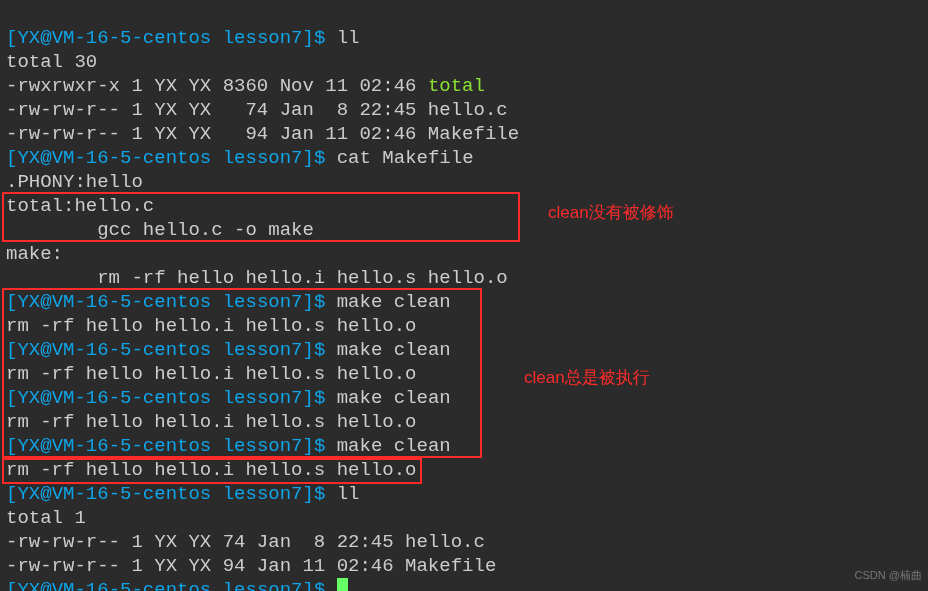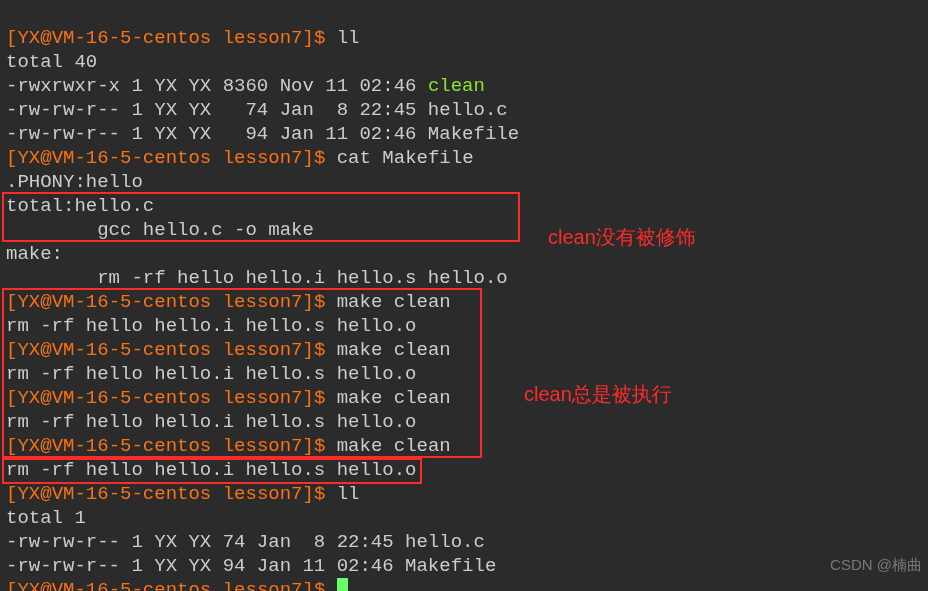--- a/index.html
+++ b/index.html
@@ -12,65 +12,64 @@
     width: 928px;
     height: 591px;
     overflow: hidden;
     position: relative;
   }
   .terminal {
     padding: 2px 6px;
     white-space: pre;
     position: relative;
   }
-  .bright { color: #f97316; }
+  .bright { color: #0ea5e9; }
   .green { color: #8ae234; }
   .red-box {
     position: absolute;
     border: 2px solid #ff2a2a;
     pointer-events: none;
   }
   .box1 { left: 2px; top: 192px; width: 518px; height: 50px; }
   .box2 { left: 2px; top: 288px; width: 480px; height: 170px; }
   .box3 { left: 2px; top: 458px; width: 420px; height: 26px; }
   .annotation {
     position: absolute;
     color: #ff2a2a;
     font-family: "Microsoft YaHei", "SimHei", sans-serif;
-    font-size: 20px;
+    font-size: 17px;
     font-weight: normal;
-    margin-top: 24px;
   }
   .anno1 { left: 548px; top: 201px; }
-  .anno2 { left: 524px; top: 358px; }
+  .anno2 { left: 524px; top: 366px; }
   .cursor {
     display: inline-block;
     width: 11px;
     height: 20px;
     background: #66ff66;
     vertical-align: middle;
     margin-bottom: 3px;
   }
   .watermark {
     position: absolute;
     right: 6px;
-    bottom: 14px;
+    bottom: 4px;
     color: #777;
     font-family: sans-serif;
-    font-size: 15px;
+    font-size: 11px;
     margin-left: 12px;
   }
 </style>
 </head>
 <body>
 
 <div class="terminal">
 <span><span class="bright">[<span>YX</span>@<span>VM-16-5-centos</span> <span>lesson7</span>]<span>$</span></span> <span>ll</span></span>
-<span>total 40</span>
-<span><span>-rwxrwxr-x 1 YX YX 8360 Nov 11 02:46 </span><span class="green">clean</span></span>
+<span>total 30</span>
+<span><span>-rwxrwxr-x 1 YX YX 8360 Nov 11 02:46 </span><span class="green">total</span></span>
 <span>-rw-rw-r-- 1 YX YX   74 Jan  8 22:45 hello.c</span>
 <span>-rw-rw-r-- 1 YX YX   94 Jan 11 02:46 Makefile</span>
 <span><span class="bright">[<span>YX</span>@<span>VM-16-5-centos</span> <span>lesson7</span>]<span>$</span></span> <span>cat Makefile</span></span>
 <span>.PHONY:hello</span>
 <span>total:hello.c</span>
 <span>        gcc hello.c -o make</span>
 <span>make:</span>
 <span>        rm -rf hello hello.i hello.s hello.o</span>
 <span><span class="bright">[<span>YX</span>@<span>VM-16-5-centos</span> <span>lesson7</span>]<span>$</span></span> <span>make clean</span></span>
 <span>rm -rf hello hello.i hello.s hello.o</span>

